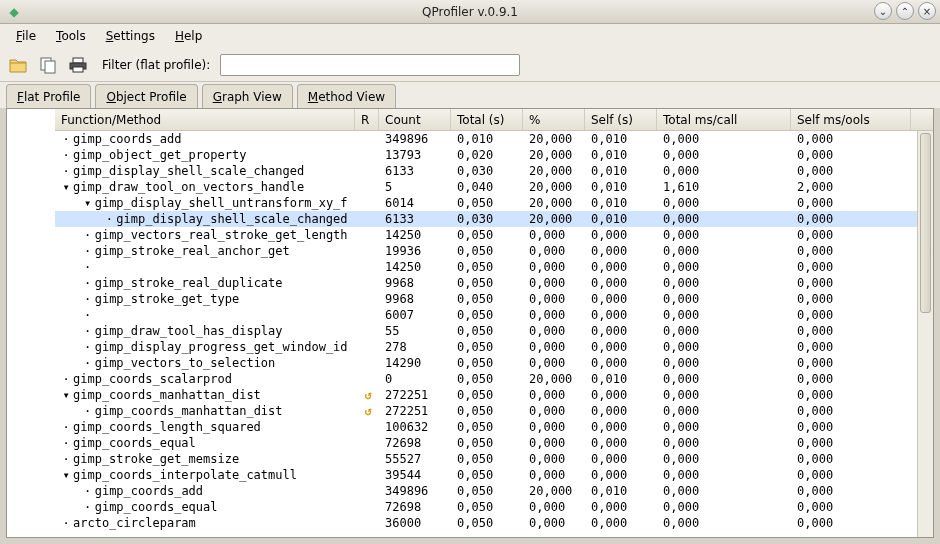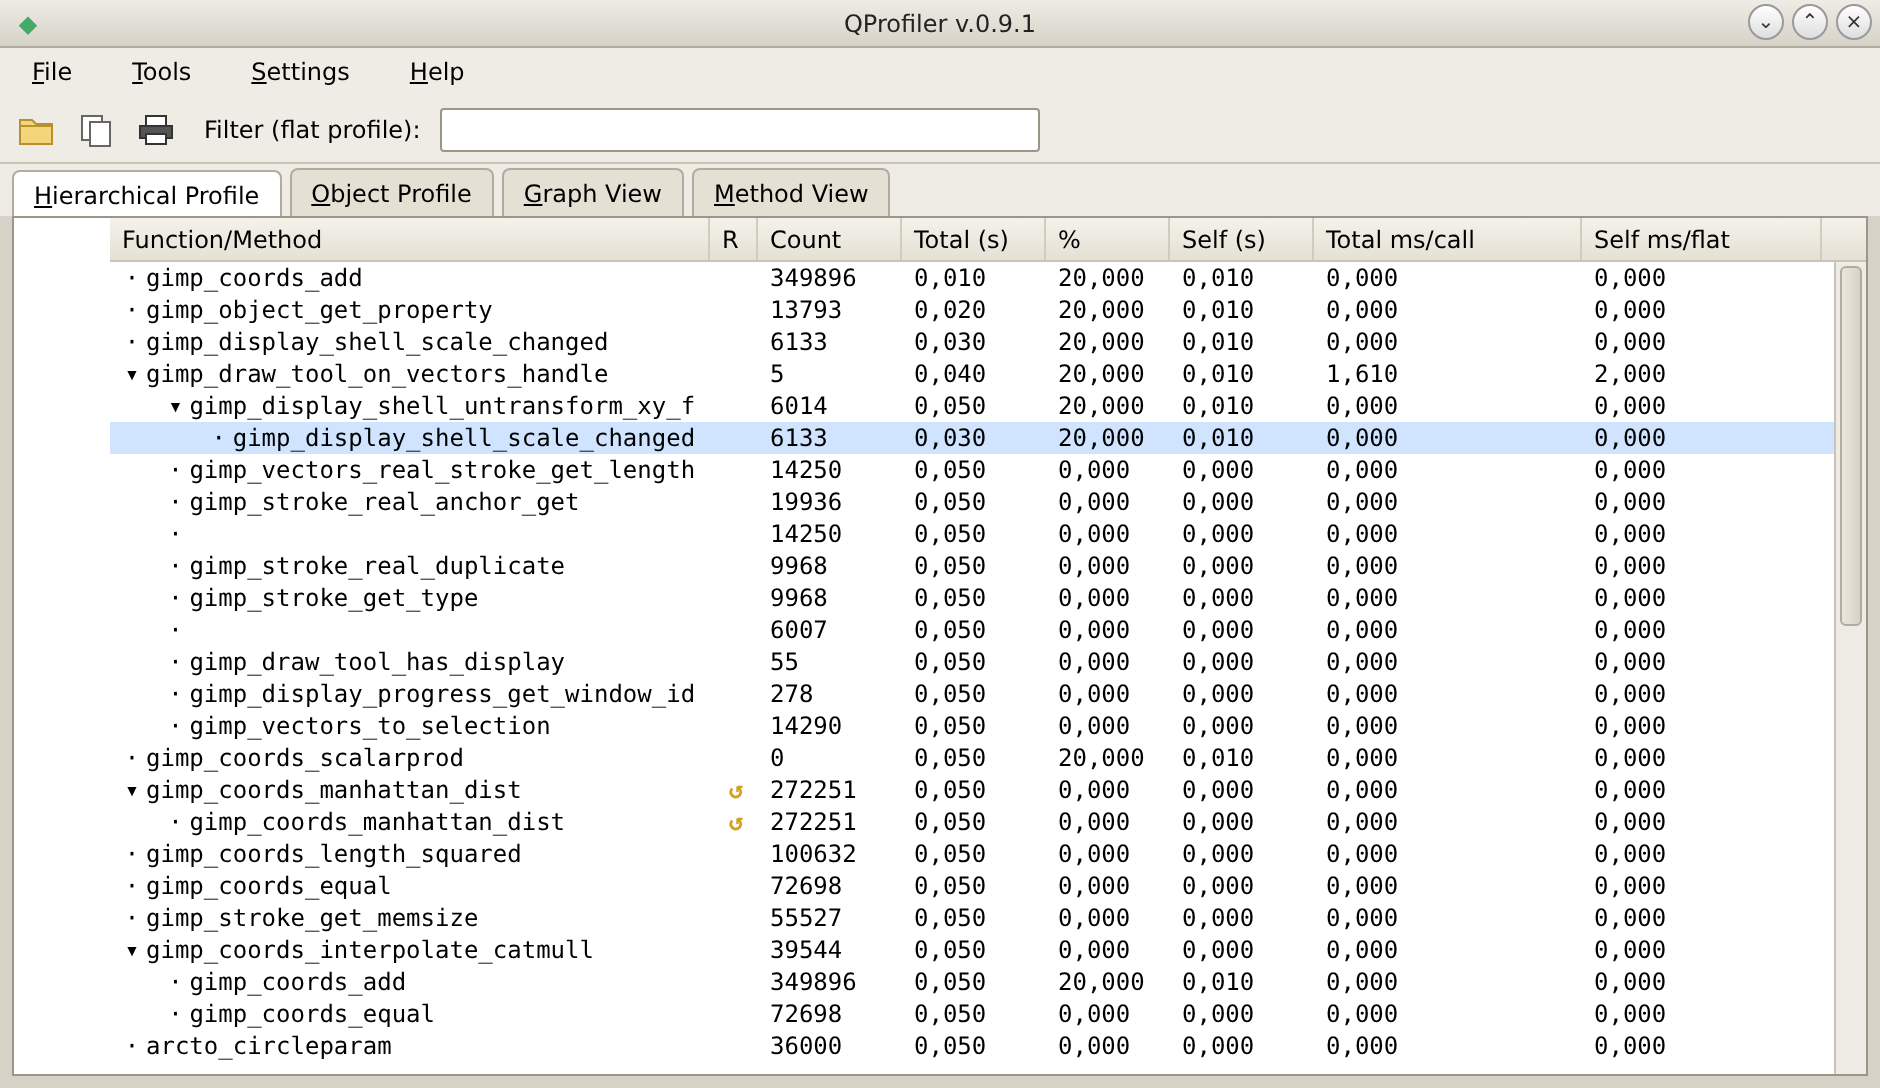--- a/index.html
+++ b/index.html
@@ -36,21 +36,21 @@
   width: 18px; height: 18px; border-radius: 9px;
   background: linear-gradient(to bottom, #fff, #ddd);
   border: 1px solid #999;
   display: flex; align-items: center; justify-content: center;
   font-size: 10px; color: #333; cursor: pointer;
 }
 .menubar {
   height: 24px;
   background: #eeece4;
   display: flex; align-items: center;
-  padding: 0 6px; gap: 10px;
+  padding: 0 6px; gap: 0;
 }
 .menubar .menu-item {
   padding: 4px 10px; cursor: pointer;
 }
 .menubar .menu-item .ul { text-decoration: underline; }
 .toolbar {
   height: 34px;
   background: #eeece4;
   display: flex; align-items: center;
   padding: 0 6px; gap: 6px;
@@ -214,36 +214,36 @@
         <rect x="5" y="2" width="10" height="5" fill="#fff" stroke="#333"></rect>
         <rect x="2" y="7" width="16" height="6" fill="#555" stroke="#333"></rect>
         <rect x="5" y="11" width="10" height="5" fill="#fff" stroke="#333"></rect>
       </svg>
   </div>
   <span class="filter-label">Filter (flat profile):</span>
   <input class="filter-input" type="text" placeholder="" style="">
 </div>
 
 <div class="tabs" id="tabs">
-    <div class="tab active"><span class="ul">H</span>ierarchical Profile</div>
+    <div class="tab"><span class="ul">F</span>lat Profile</div>
     <div class="tab"><span class="ul">O</span>bject Profile</div>
     <div class="tab"><span class="ul">G</span>raph View</div>
     <div class="tab"><span class="ul">M</span>ethod View</div>
   </div>
 
 <div class="table-wrap">
   <div class="thead">
     <div class="col c-fn">Function/Method</div>
     <div class="col c-r">R</div>
     <div class="col c-ct">Count</div>
     <div class="col c-tot">Total (s)</div>
     <div class="col c-pct">%</div>
     <div class="col c-self">Self (s)</div>
     <div class="col c-tmc">Total ms/call</div>
-    <div class="col c-smc">Self ms/flat</div>
+    <div class="col c-smc">Self ms/ools</div>
   </div>
   <div class="tbody" id="tbody">
       <div class="row">
         <div class="cell c-fn fn-cell">
           <span class="tree-branch"></span>
           <span class="expander">·</span>
           <span style="margin-left: 2px;">gimp_coords_add</span>
         </div>
         <div class="cell c-r"></div>
         <div class="cell c-ct">349896</div>

